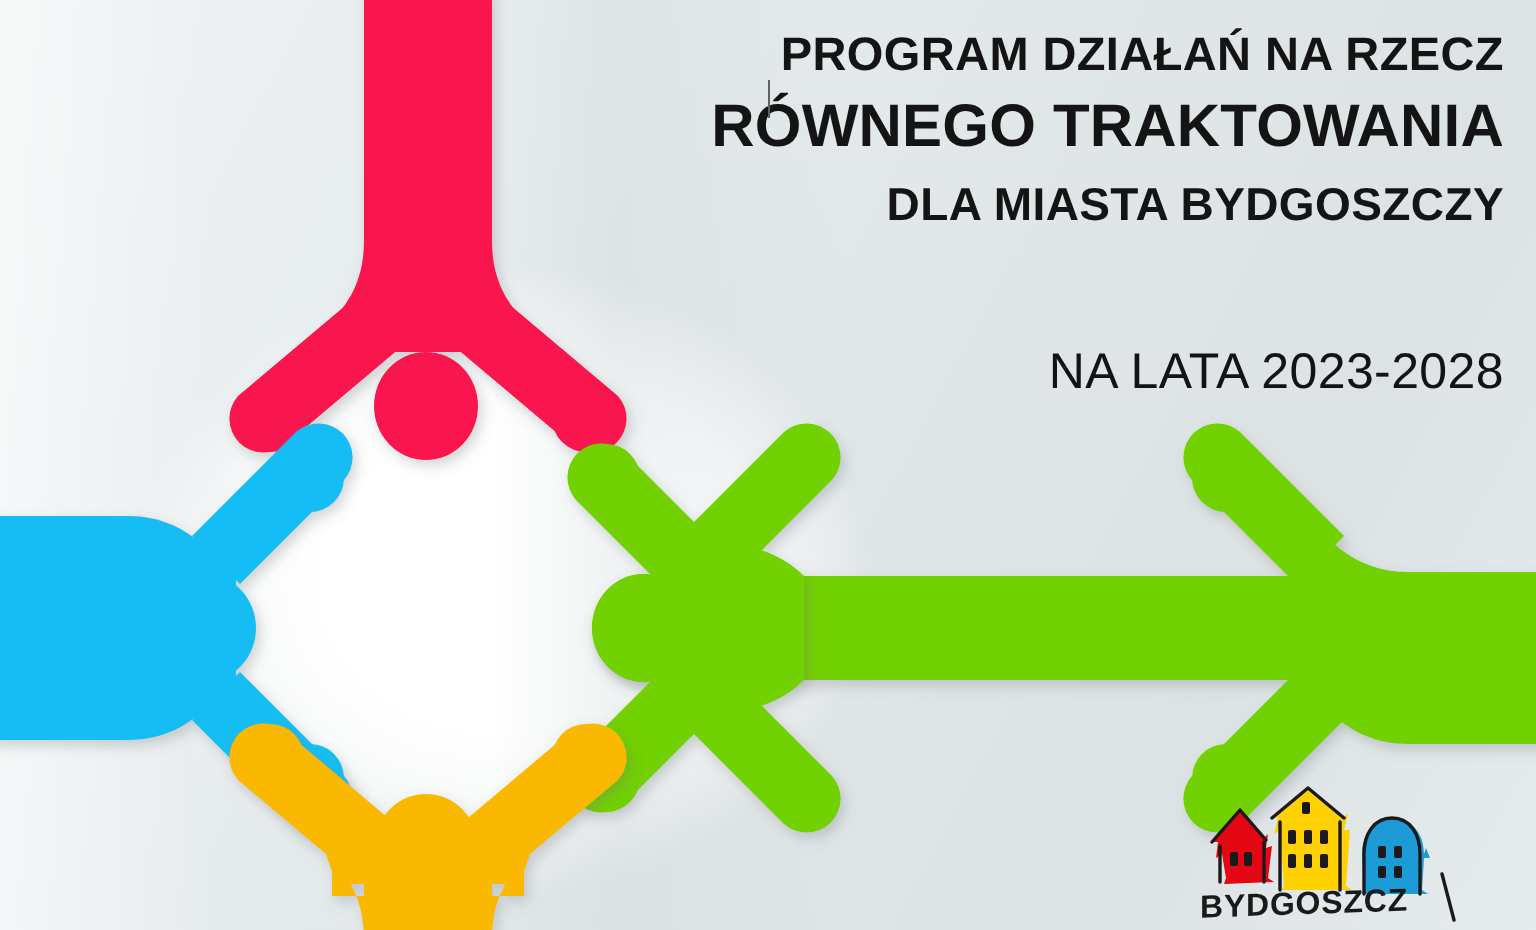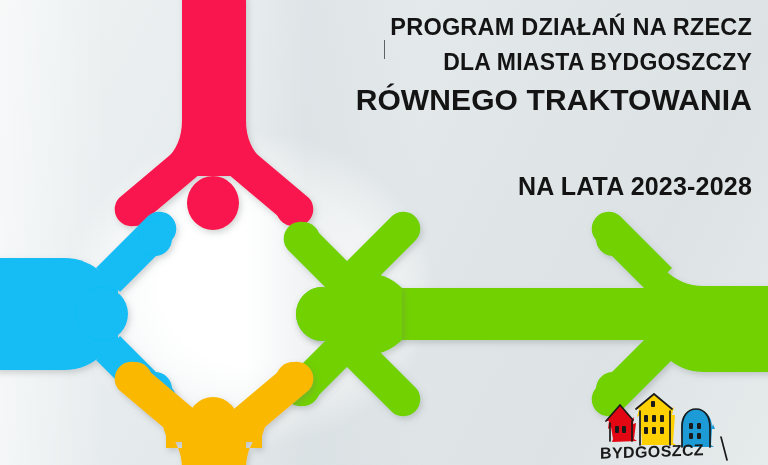--- a/index.html
+++ b/index.html
@@ -79,21 +79,21 @@
     top: 36px;
     width: 1px;
     height: 19px;
     background: #5c6365;
   }
   .subline {
     position: absolute;
     right: 16px;
     top: 172px;
     font-size: 25px;
-    font-weight: 700;
+    font-weight: 400;
     color: #131313;
     letter-spacing: 0.2px;
     white-space: nowrap;
   }
 
   
   .logo {
     position: absolute;
     right: 24px;
     bottom: 4px;
@@ -191,22 +191,22 @@
       <path d="M252,438 L228,414 L285,366 A17,17 0 0 1 309,390 Z" fill="#FAB900"></path>
       <rect x="276" y="362" width="34" height="34" rx="17" fill="#FAB900"></rect>
 
       <ellipse cx="213" cy="424" rx="26" ry="27" fill="#FAB900"></ellipse>
     </g>
   </svg>
 
   <div class="headline">
     <span class="hl-tick"></span>
     <span class="hl-line hl-1">PROGRAM DZIAŁAŃ NA RZECZ</span>
+    <span class="hl-line hl-2">RÓWNEGO TRAKTOWANIA</span>
     <span class="hl-line hl-3">DLA MIASTA BYDGOSZCZY</span>
-    <span class="hl-line hl-2">RÓWNEGO TRAKTOWANIA</span>
   </div>
 
   <div class="subline">NA LATA 2023-2028</div>
 
   <div class="logo">
     <svg viewBox="0 0 148 68" width="148" height="68" xmlns="http://www.w3.org/2000/svg">
 
       <g>
         <path d="M17,46 L15,34 L12,36 L13,28 L10,28 L24,12 L36,26
                  L38,24 L37,31 L40,30 L38,46 L41,48 L16,49 Z" fill="#E30613"></path>

